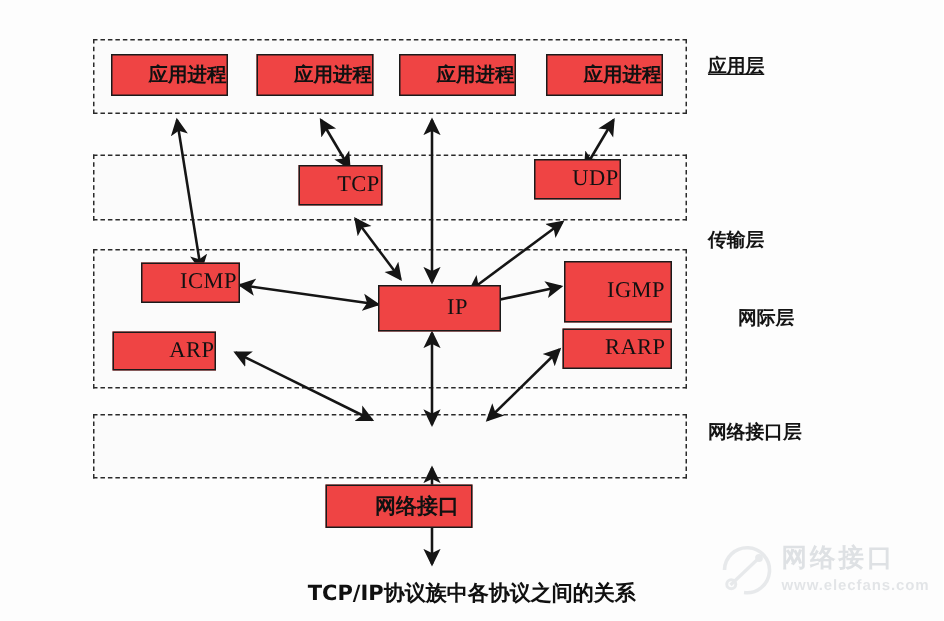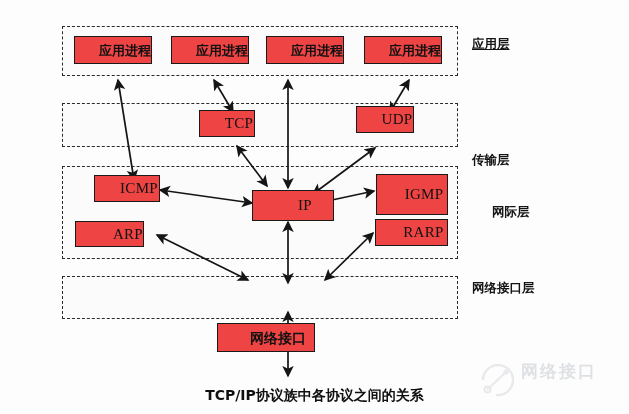--- a/index.html
+++ b/index.html
@@ -220,15 +220,16 @@
   <div id="caption">TCP/IP协议族中各协议之间的关系</div>
 
   <div id="watermark">
     <svg width="42" height="42" viewBox="0 0 42 42" style="position:absolute;left:0;top:5px;">
       <path d="M6 21 a15 15 0 1 1 13 15" fill="none" stroke="#b6bdc4" stroke-width="2.4"></path>
       <path d="M10 31 L30 12" stroke="#b6bdc4" stroke-width="2.2" fill="none"></path>
       <circle cx="10.5" cy="30.5" r="3" fill="none" stroke="#b6bdc4" stroke-width="2"></circle>
       <circle cx="29" cy="13" r="2.6" fill="#b6bdc4"></circle>
     </svg>
     <div class="wm-text">网络接口</div>
+    <div class="wm-url">www.elecfans.com</div>
   </div>
 
 </div>
 
 </body></html>

